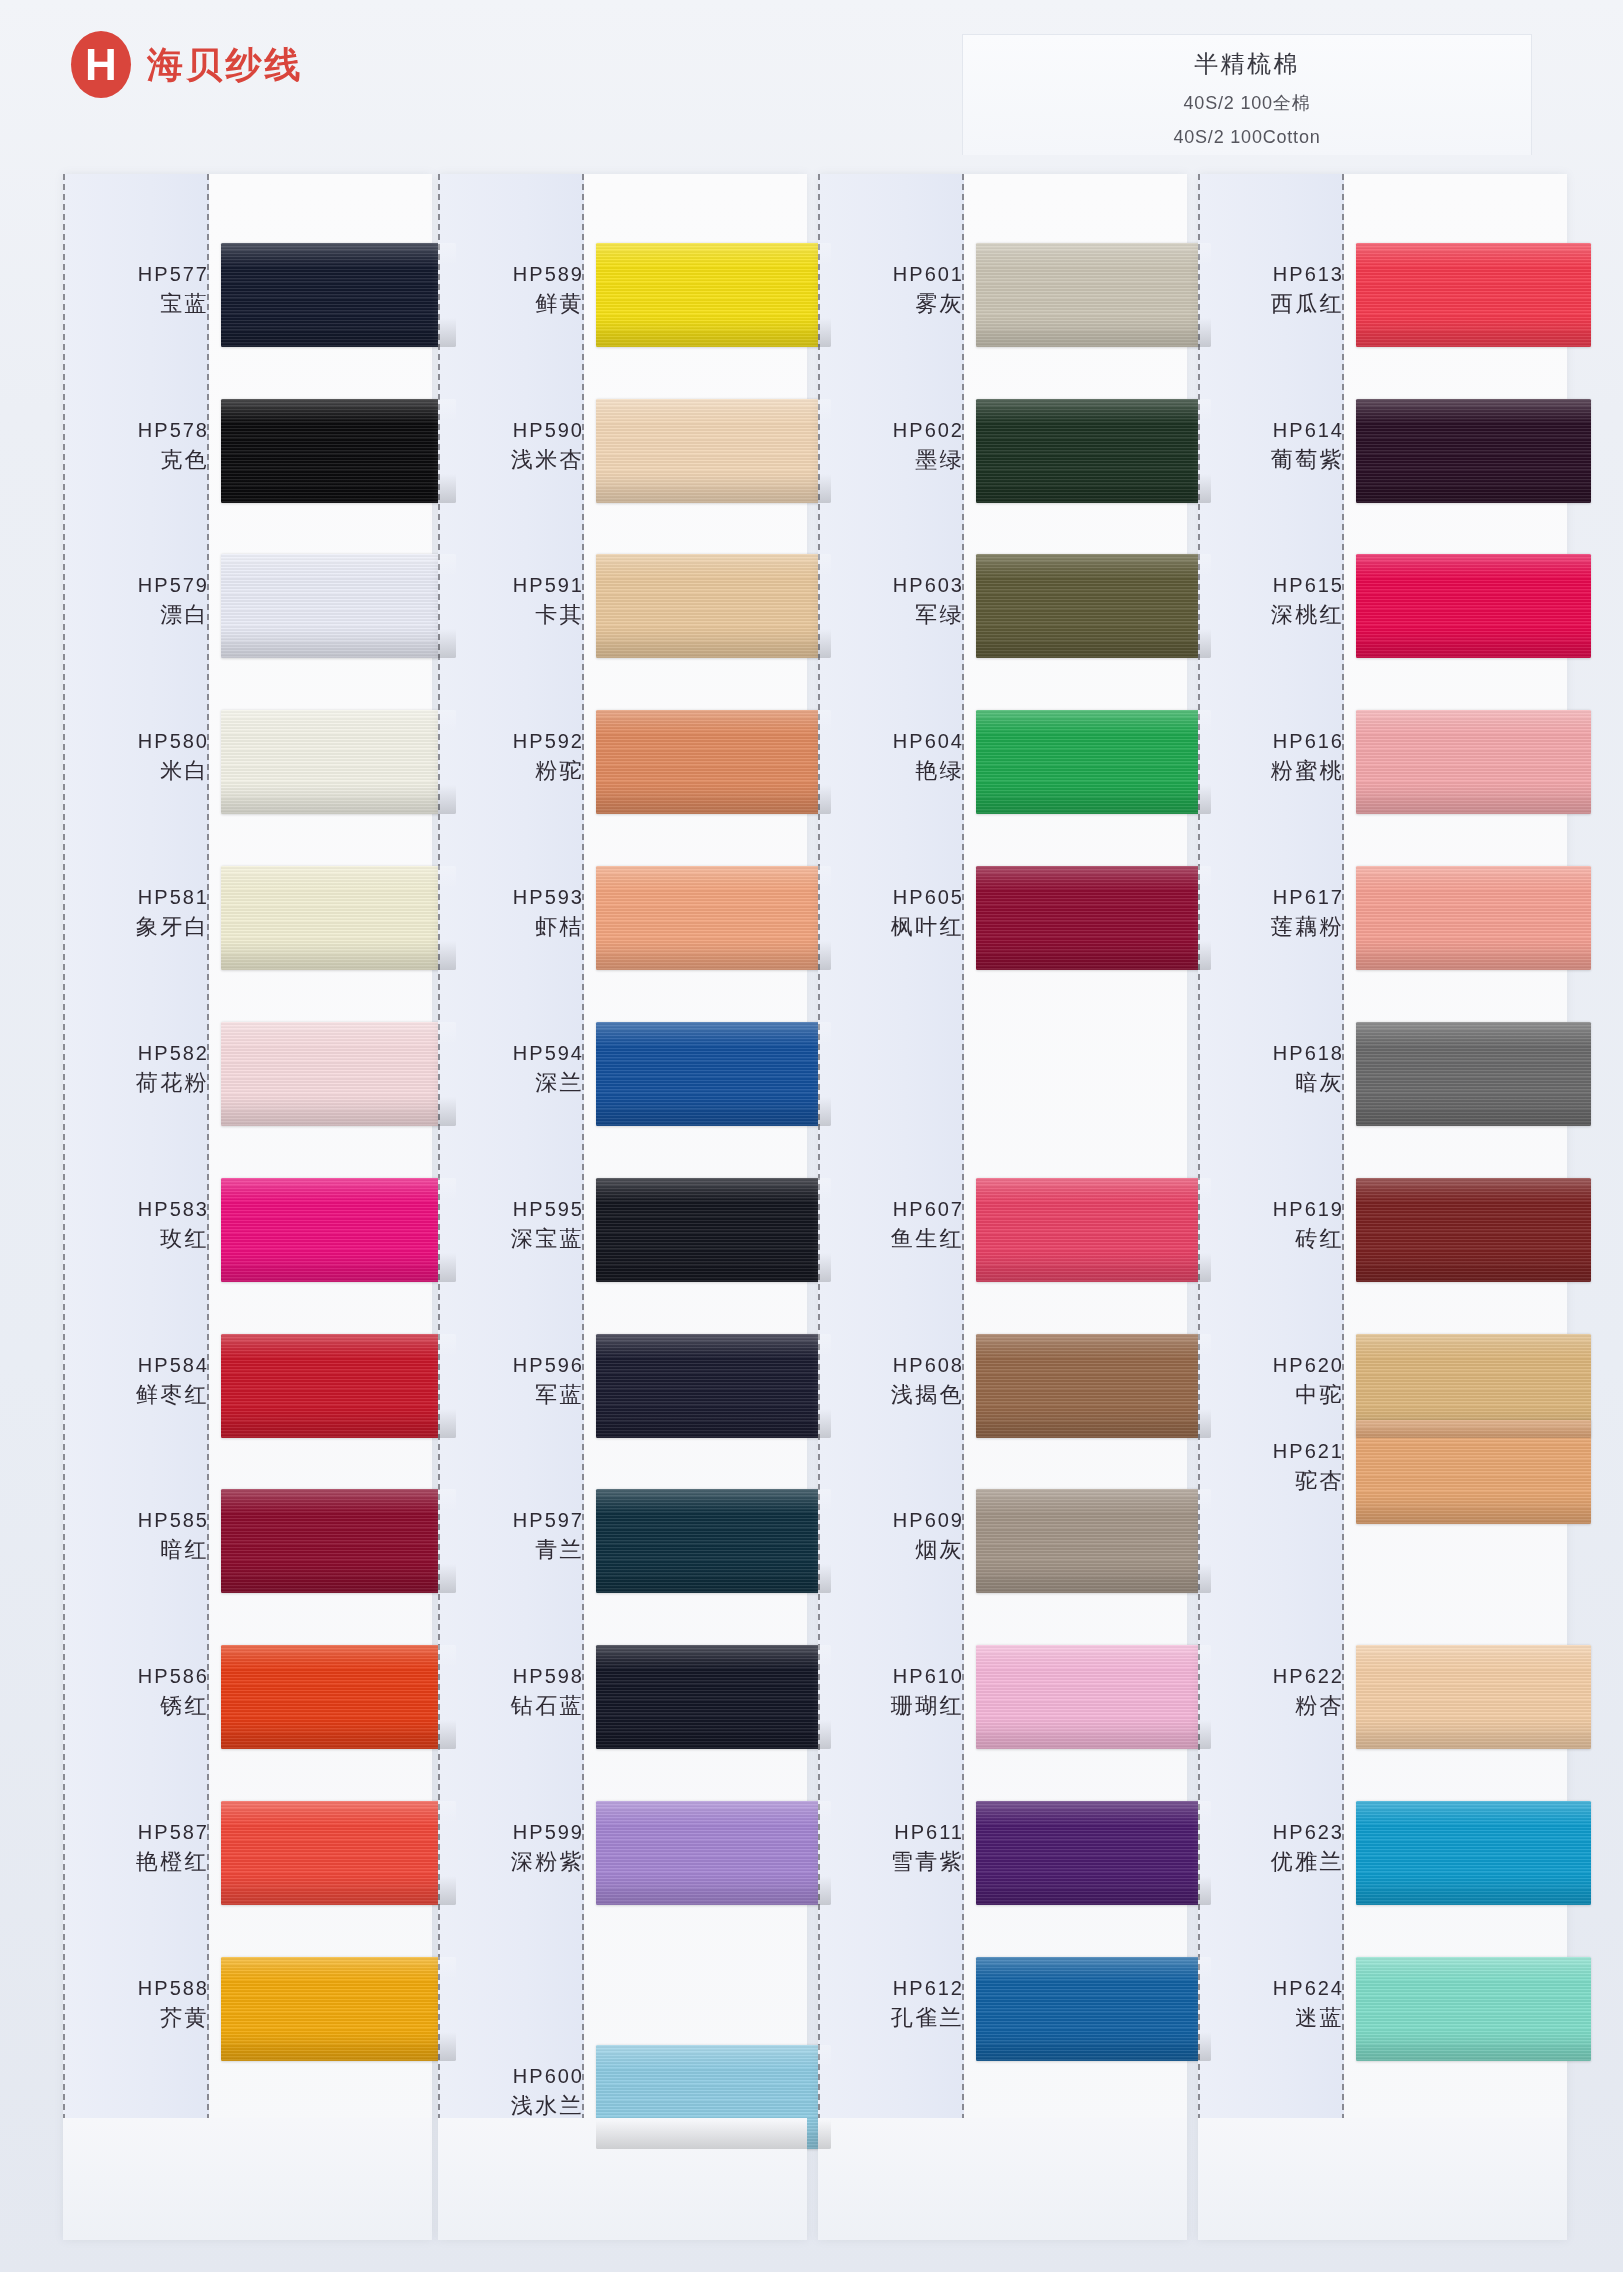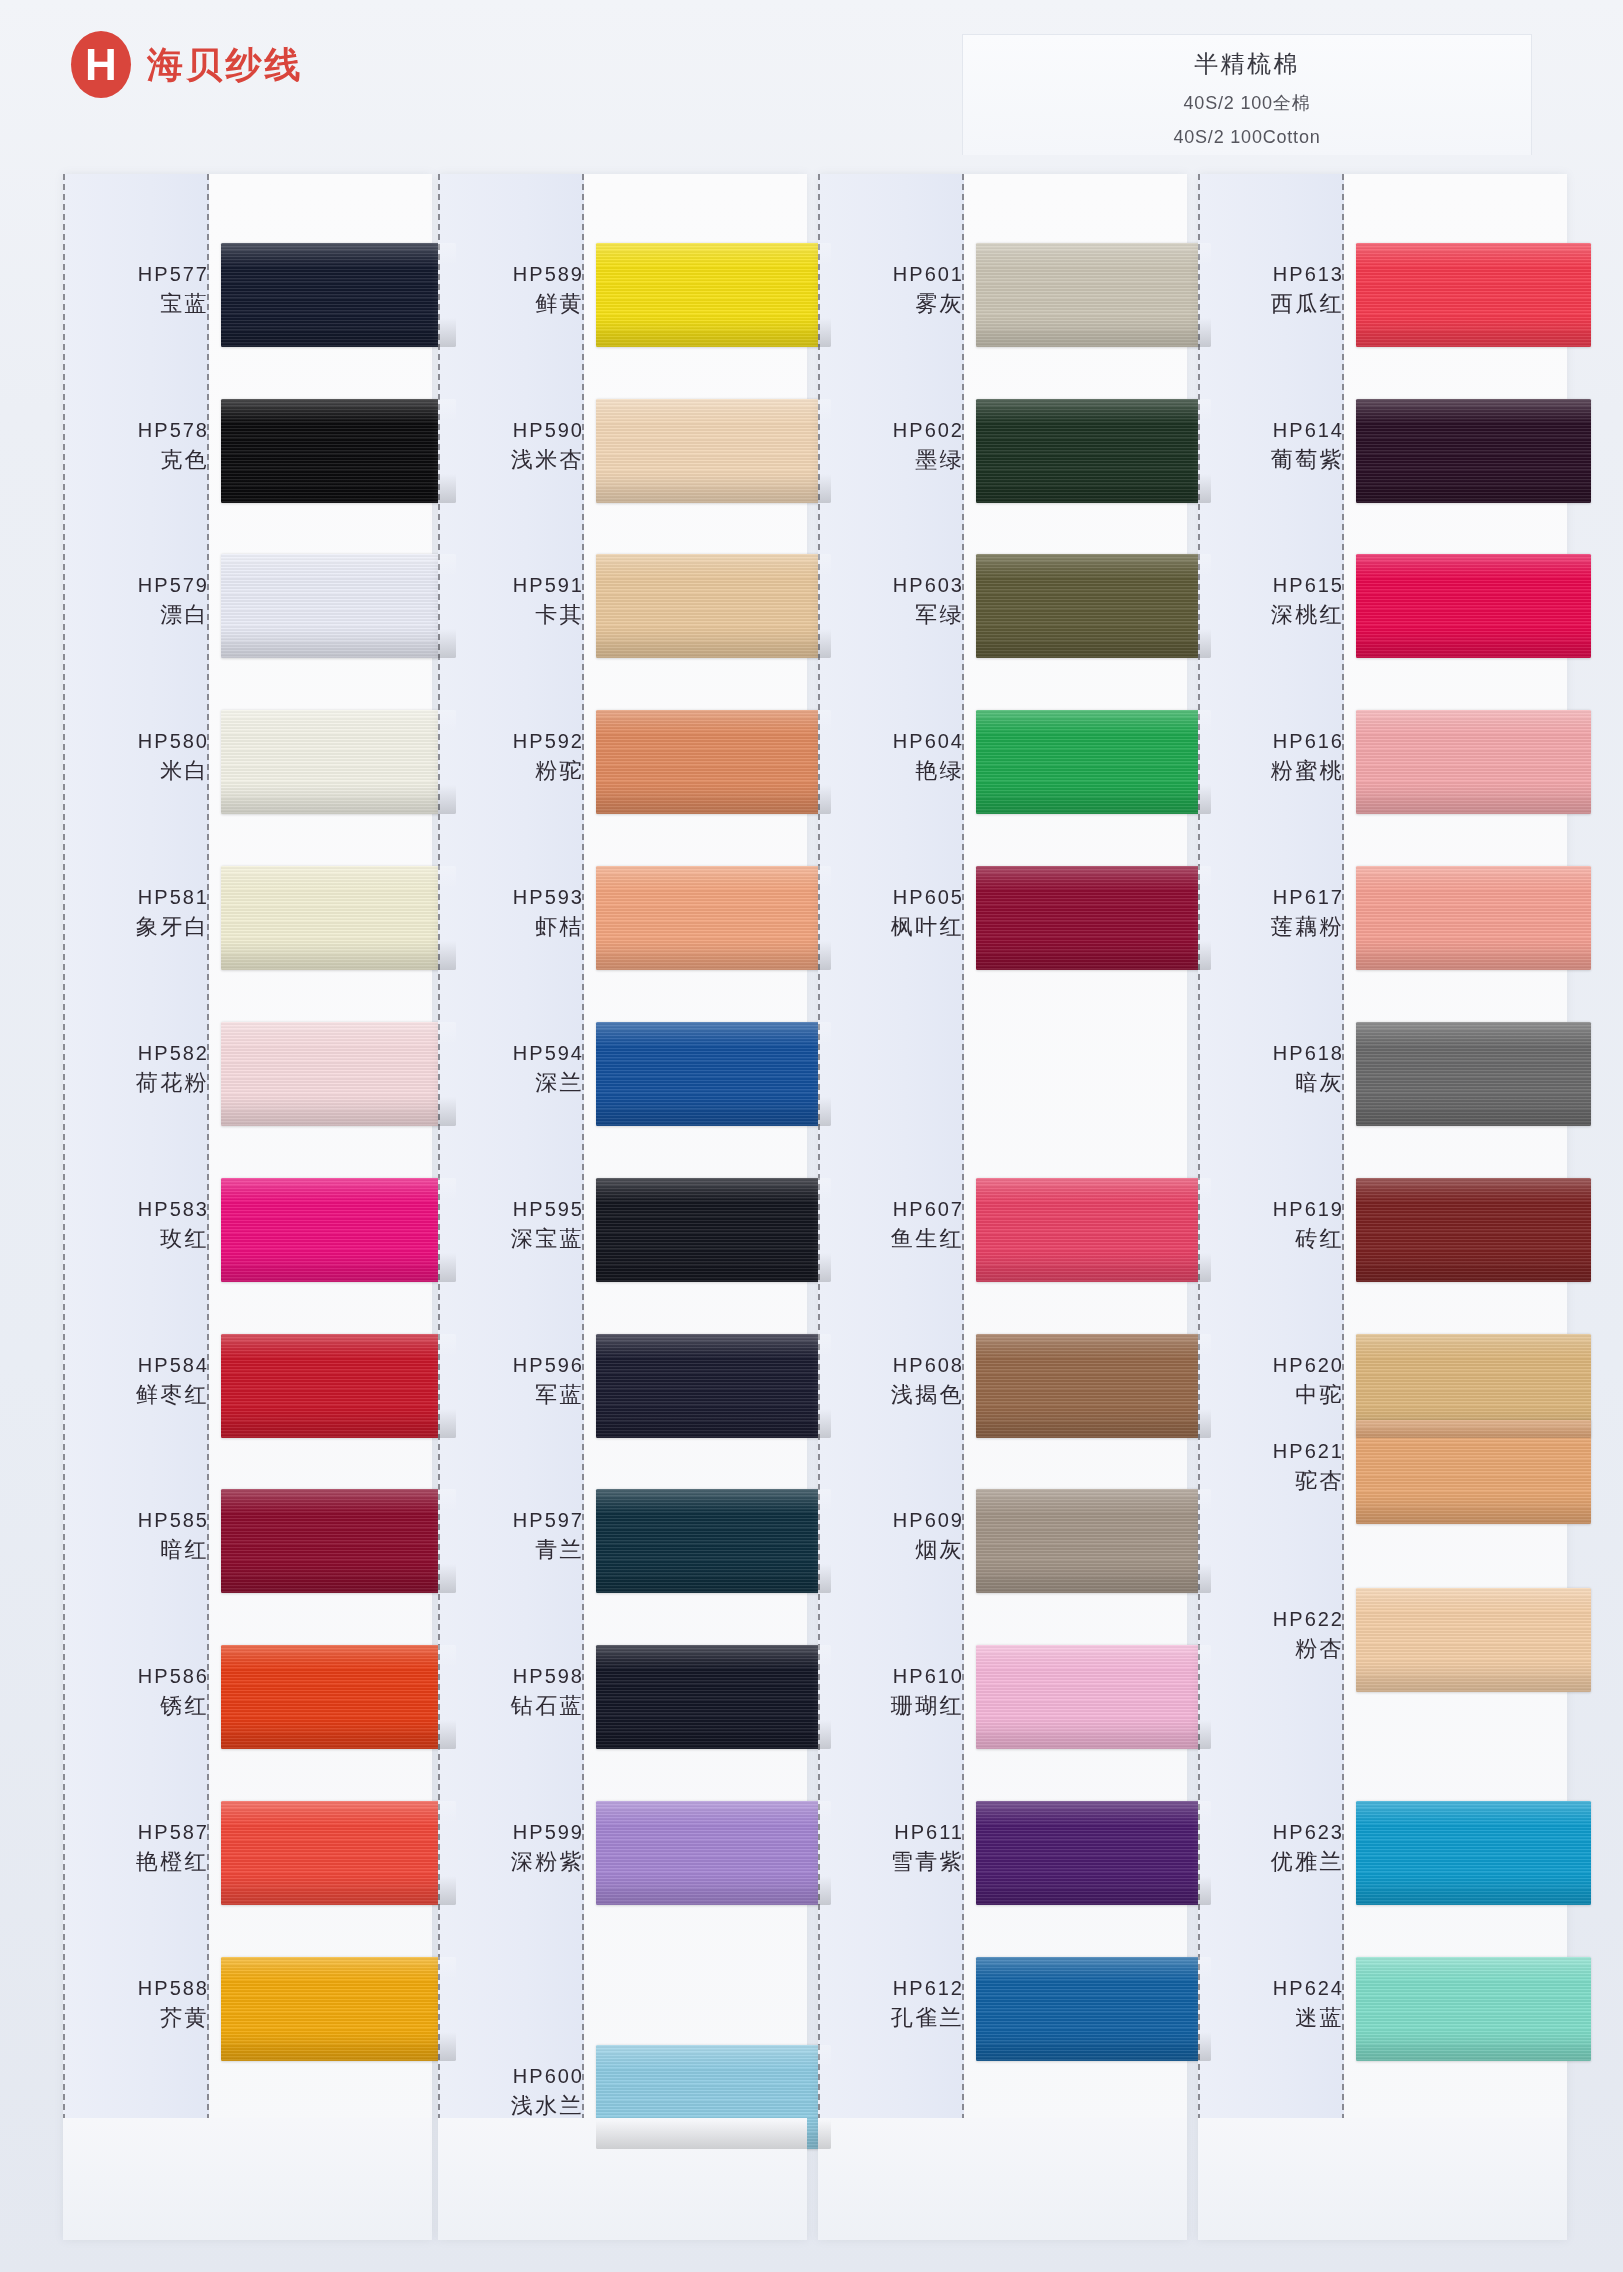--- a/index.html
+++ b/index.html
@@ -451,21 +451,21 @@
         </div>
         <div class="yarn" style="left: 158px; background: rgb(220, 182, 124);"></div>
       </div>
       <div class="row" style="top: 1226px;">
         <div class="row-label">
           <div class="code">HP621</div>
           <div class="cname">驼杏</div>
         </div>
         <div class="yarn" style="left: 158px; background: rgb(232, 167, 114);"></div>
       </div>
-      <div class="row" style="top: 1394px;">
+      <div class="row" style="top: 1451px;">
         <div class="row-label">
           <div class="code">HP622</div>
           <div class="cname">粉杏</div>
         </div>
         <div class="yarn" style="left: 158px; background: rgb(243, 205, 166);"></div>
       </div>
       <div class="row" style="top: 1607px;">
         <div class="row-label">
           <div class="code">HP623</div>
           <div class="cname">优雅兰</div>

